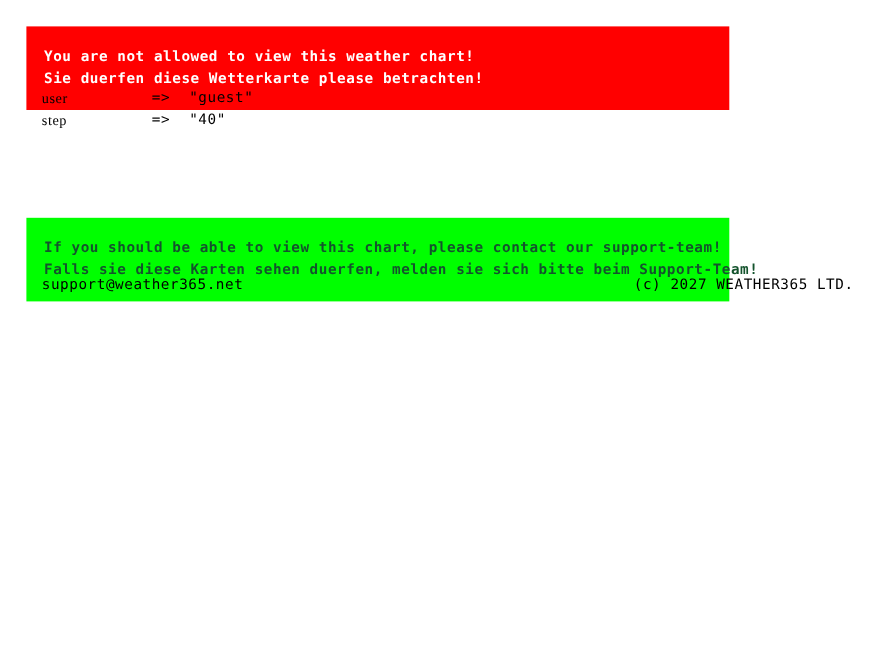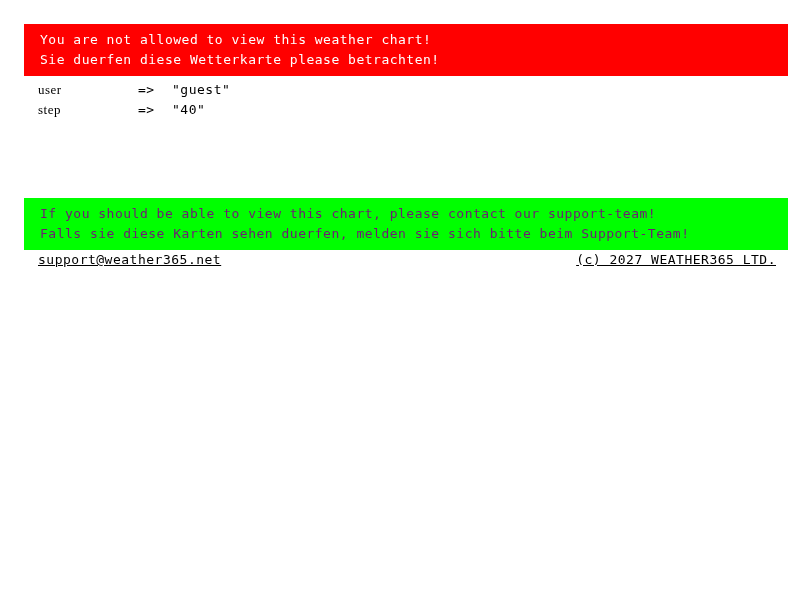--- a/index.html
+++ b/index.html
@@ -16,33 +16,34 @@
     color: #000000;
   }
   .page {
     position: relative;
     width: 800px;
     height: 600px;
   }
   .banner {
     position: absolute;
     left: 24px;
-    width: 764px;
+    width: 639px;
     box-sizing: border-box;
-    padding: 6px 16px;
+    padding: 18px 16px;
+    font-weight: bold;
   }
   .banner-error {
     top: 24px;
     background: #ff0000;
     color: #ffffff;
   }
   .banner-info {
     top: 198px;
     background: #00ff00;
-    color: #701a75;
+    color: #14532d;
   }
   .banner-line {
     line-height: 20px;
     white-space: pre;
     letter-spacing: 0.5px;
   }
   .params {
     position: absolute;
     left: 38px;
     top: 80px;
@@ -62,21 +63,20 @@
   .col-val   { }
   .footer {
     position: absolute;
     left: 38px;
     right: 24px;
     top: 250px;
     display: flex;
     justify-content: space-between;
     align-items: baseline;
     letter-spacing: 0.5px;
-    text-decoration: underline;
   }
   .footer-left, .footer-right {
     line-height: 20px;
     white-space: pre;
   }
 </style>
 </head>
 <body>
 
 <div class="page">

